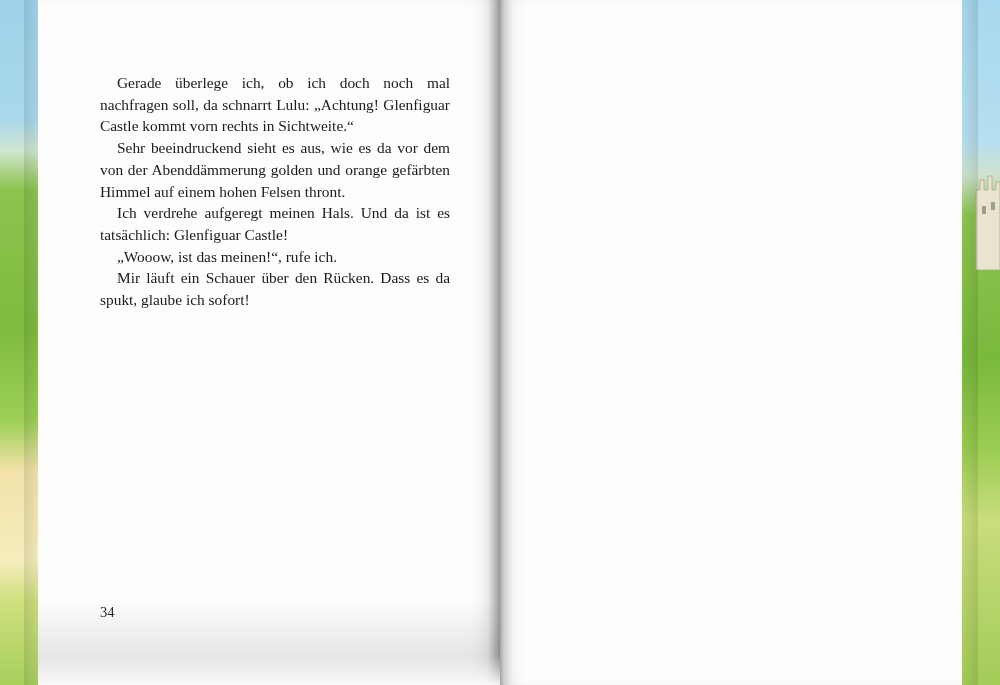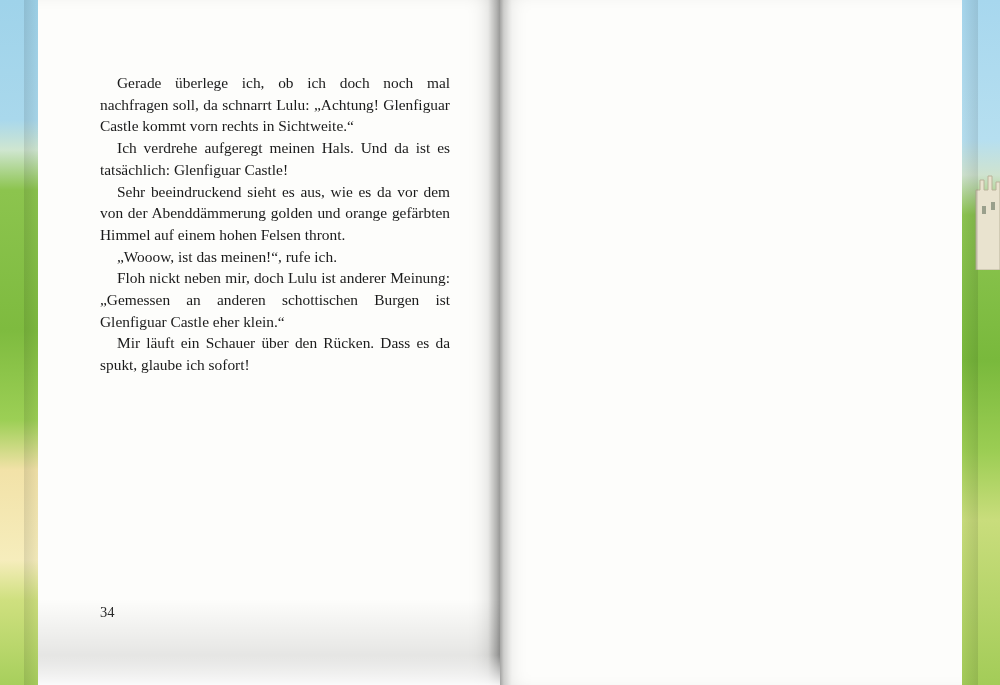--- a/index.html
+++ b/index.html
@@ -157,24 +157,23 @@
       <path d="M2 120 L2 40 L6 40 L6 30 L10 30 L10 40 L14 40 L14 26 L18 26 L18 40 L22 40 L22 32 L26 32 L26 120 Z" fill="#e9e3cf" stroke="#b9b29a" stroke-width="1"></path>
       <rect x="8" y="56" width="4" height="8" fill="#9aa08c"></rect>
       <rect x="17" y="52" width="4" height="8" fill="#9aa08c"></rect>
     </svg>
   </div>
   <div class="cover-right-inner"></div>
 
   <div class="page page-left">
     <div class="text-col">
       <p class="first">Gerade überlege ich, ob ich doch noch mal nachfragen soll, da schnarrt Lulu: „Achtung! Glenfiguar Castle kommt vorn rechts in Sichtweite.“</p>
+      <p>Sehr beeindruckend sieht es aus, wie es da vor dem von der Abenddämmerung golden und orange gefärbten Himmel auf einem hohen Felsen thront.</p>
       <p>Ich verdrehe aufgeregt meinen Hals. Und da ist es tatsächlich: Glenfiguar Castle!</p>
-      <p>Sehr beeindruckend sieht es aus, wie es da vor dem von der Abenddämmerung golden und orange gefärbten Himmel auf einem hohen Felsen thront.</p>
       <p>„Wooow, ist das meinen!“, rufe ich.</p>
-      <p>Floh nickt neben mir, doch Lulu ist anderer Meinung: „Gemessen an anderen schottischen Burgen ist Glenfiguar Castle eher klein.“</p>
       <p>Mir läuft ein Schauer über den Rücken. Dass es da spukt, glaube ich sofort!</p>
     </div>
     <div class="folio">34</div>
   </div>
 
   <div class="page page-right">
     
   </div>
 
   <div class="gutter"></div>

